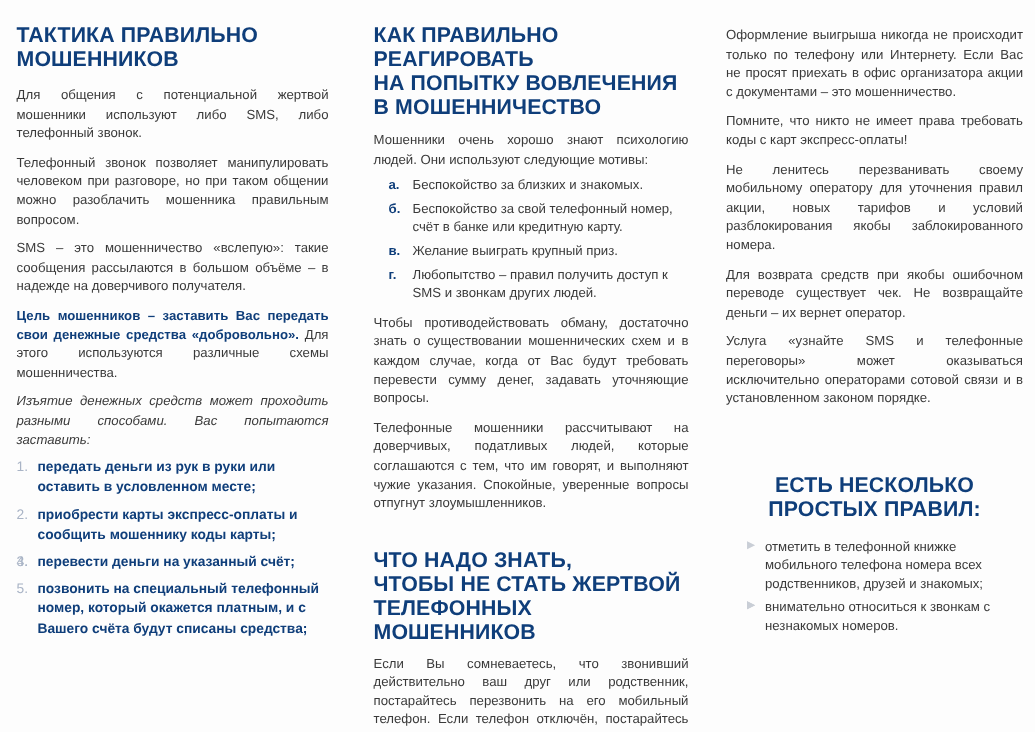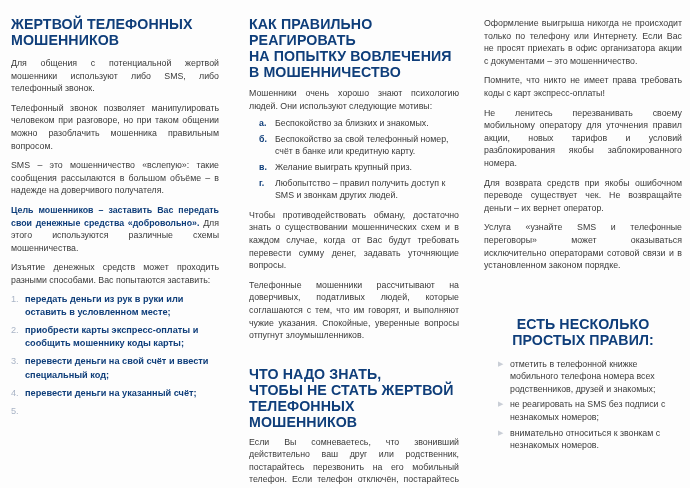--- a/index.html
+++ b/index.html
@@ -31,36 +31,36 @@
     ul.tri { list-style: none; margin: 0; padding: 0; }
     ul.tri li { position: relative; padding-left: 12px; margin-left: 14px; margin-bottom: 3px;
       font-size: 8.8px; line-height: 12.6px; }
     ul.tri li .mk { position: absolute; left: 0; top: 0; color: #c9ced6; font-size: 7px; }
   </style>
 </head>
 <body>
 
 <div class="col col1">
   <h2 style="margin-top:16px; margin-bottom:9px;">
-    <span>ЖЕРТВОЙ ТЕЛЕФОННЫХ</span><br>
+    <span>ТАКТИКА ПРАВИЛЬНО</span><br>
     <span>МОШЕННИКОВ</span>
   </h2>
   <p>Для общения с потенциальной жертвой мошенники используют либо SMS, либо телефонный звонок.</p>
   <p>Телефонный звонок позволяет манипулировать человеком при разговоре, но при таком общении можно разоблачить мошенника правильным вопросом.</p>
   <p>SMS – это мошенничество «вслепую»: такие сообщения рассылаются в большом объёме – в надежде на доверчивого получателя.</p>
   <p>
     <span class="blue-bold">Цель мошенников – заставить Вас передать свои денежные средства «добровольно».</span><span> Для этого используются различные схемы мошенничества.</span>
   </p>
-  <p style="margin-bottom:6px;">Изъятие денежных средств может проходить разными способами. Вас попытаются заставить:</p>
+  <p style="margin-bottom:6px;font-style:italic;">Изъятие денежных средств может проходить разными способами. Вас попытаются заставить:</p>
   <ol class="num">
     <li><span class="mk">1.</span><span>передать деньги из рук в руки или оставить в условленном месте;</span></li>
     <li><span class="mk">2.</span><span>приобрести карты экспресс-оплаты и сообщить мошеннику коды карты;</span></li>
-    <li><span class="mk">3.</span><span>перевести деньги на свой счёт и ввести специальный код;</span></li>
+    <li><span class="mk">3.</span></li>
     <li><span class="mk">4.</span><span>перевести деньги на указанный счёт;</span></li>
-    <li><span class="mk">5.</span></li>
+    <li><span class="mk">5.</span><span>позвонить на специальный телефонный номер, который окажется платным, и с Вашего счёта будут списаны средства;</span></li>
   </ol>
 </div>
 
 <div class="col col2">
   <h2 style="margin-top:16px; margin-bottom:7px;">
     <span>КАК ПРАВИЛЬНО РЕАГИРОВАТЬ</span><br>
     <span>НА ПОПЫТКУ ВОВЛЕЧЕНИЯ</span><br>
     <span>В МОШЕННИЧЕСТВО</span>
   </h2>
   <p style="margin-bottom:5px;">Мошенники очень хорошо знают психологию людей. Они используют следующие мотивы:</p>
@@ -86,16 +86,16 @@
   <p>Помните, что никто не имеет права требовать коды с карт экспресс-оплаты!</p>
   <p>Не  ленитесь перезванивать своему мобильному оператору для уточнения правил акции, новых тарифов и условий разблокирования якобы заблокированного номера.</p>
   <p>Для возврата средств при якобы ошибочном переводе существует чек. Не возвращайте деньги – их вернет оператор.</p>
   <p>Услуга «узнайте SMS и телефонные переговоры» может оказываться исключительно операторами сотовой связи и в установленном законом порядке.</p>
   <h2 style="margin-top:44px; margin-bottom:10px;text-align:center;">
     <span>ЕСТЬ НЕСКОЛЬКО</span><br>
     <span>ПРОСТЫХ ПРАВИЛ:</span>
   </h2>
   <ul class="tri">
     <li><span class="mk">▶</span><span>отметить в телефонной книжке мобильного телефона номера всех родственников, друзей и знакомых;</span></li>
-    <li><span class="mk">▶</span><span>не реагировать на SMS без подписи с незнакомых номеров;</span></li>
+    <li><span class="mk">▶</span></li>
     <li><span class="mk">▶</span><span>внимательно относиться к звонкам с незнакомых номеров.</span></li>
   </ul>
 </div>
 
 </body></html>

